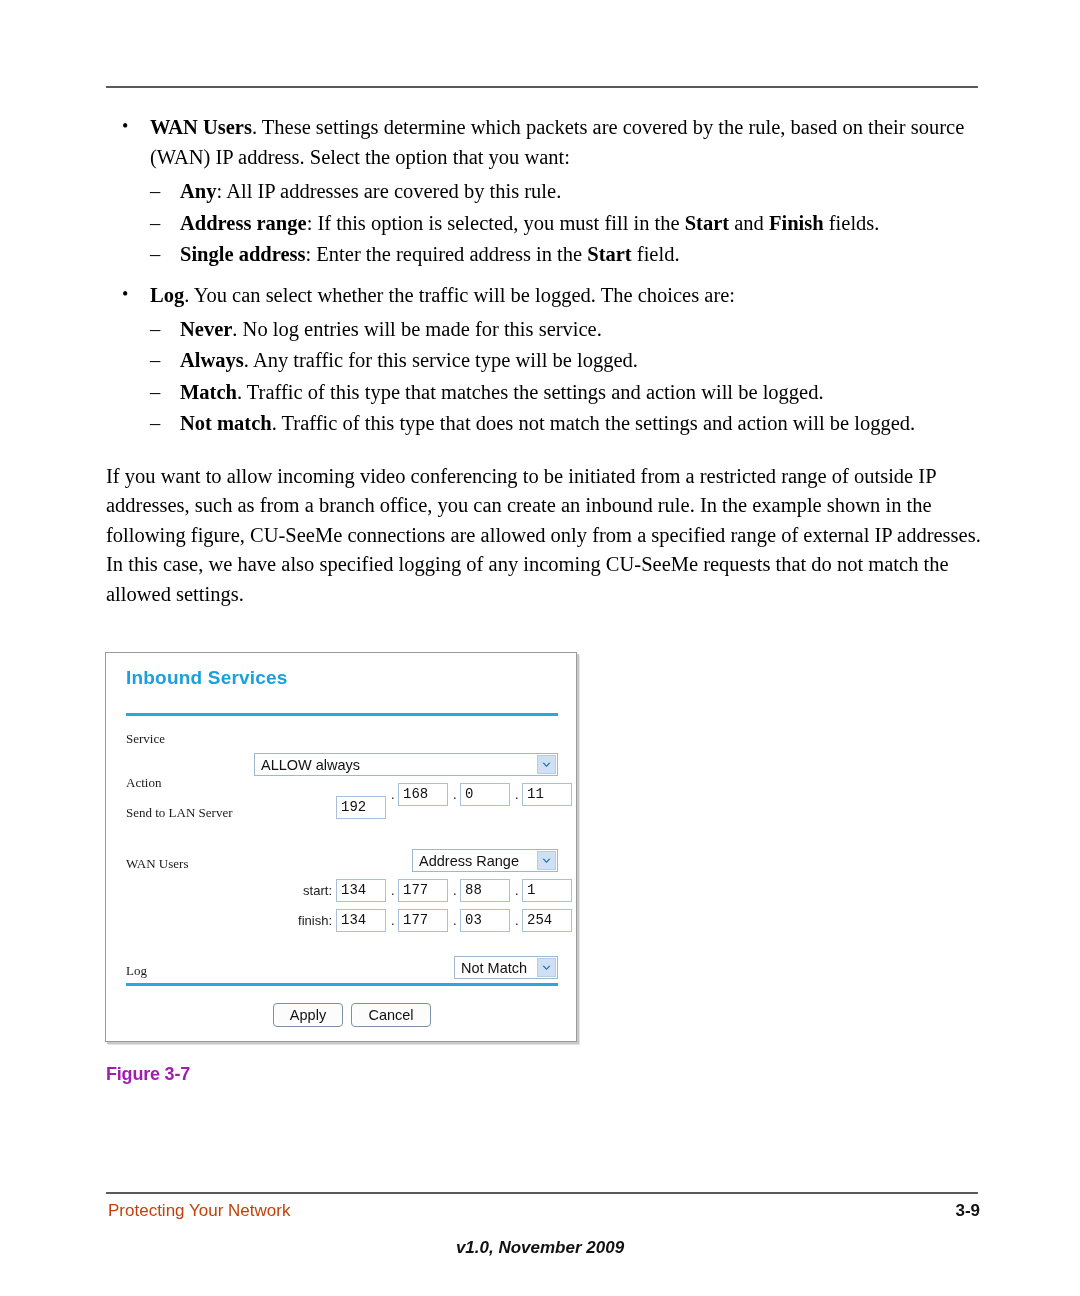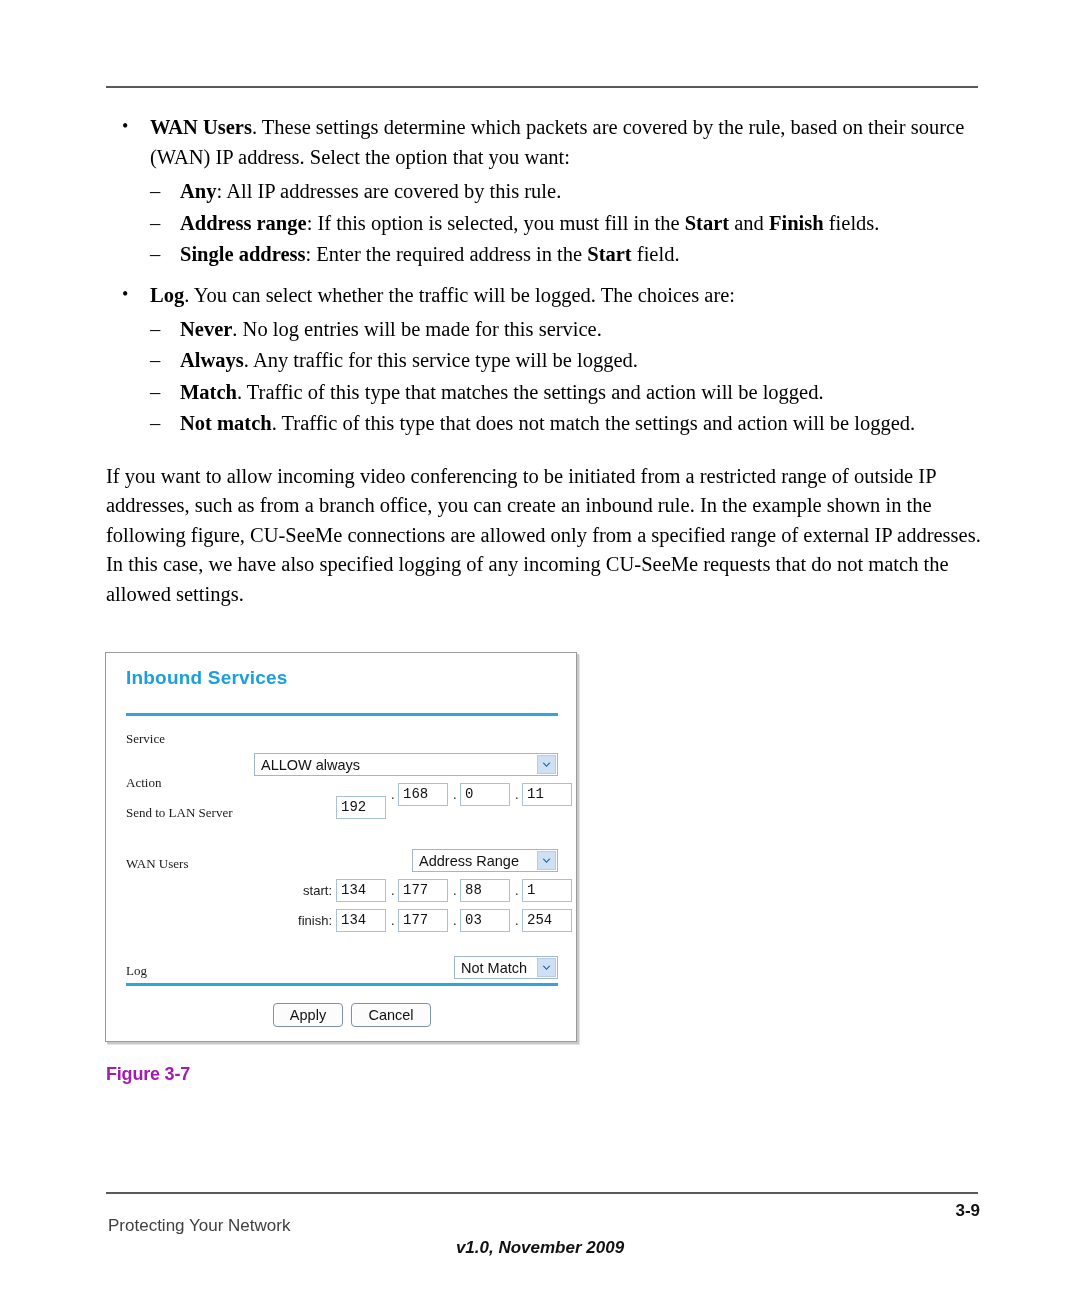--- a/index.html
+++ b/index.html
@@ -255,22 +255,21 @@
     width: 872px;
     height: 2px;
     background: #5a5a5a;
   }
   .footer-left {
     position: absolute;
     left: 108px;
     top: 1201px;
     font-family: "Liberation Sans", sans-serif;
     font-size: 17px;
-    color: #404040;
-    margin-top: 15px;
+    color: #c2410c;
   }
   .footer-right {
     position: absolute;
     right: 100px;
     top: 1201px;
     font-family: "Liberation Sans", sans-serif;
     font-weight: bold;
     font-size: 17px;
     color: #111;
   }

